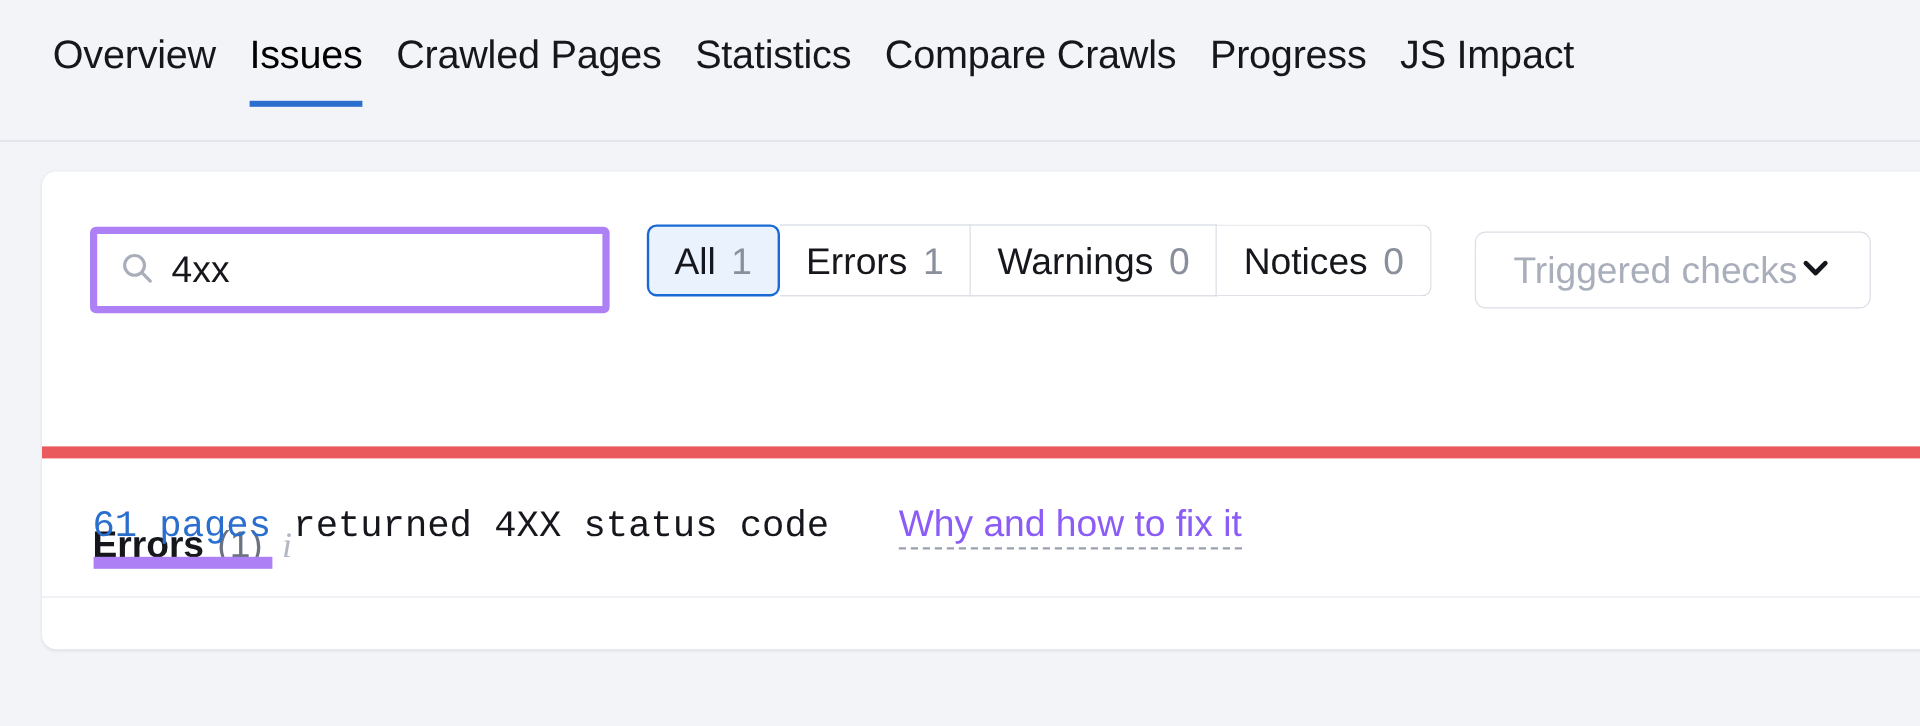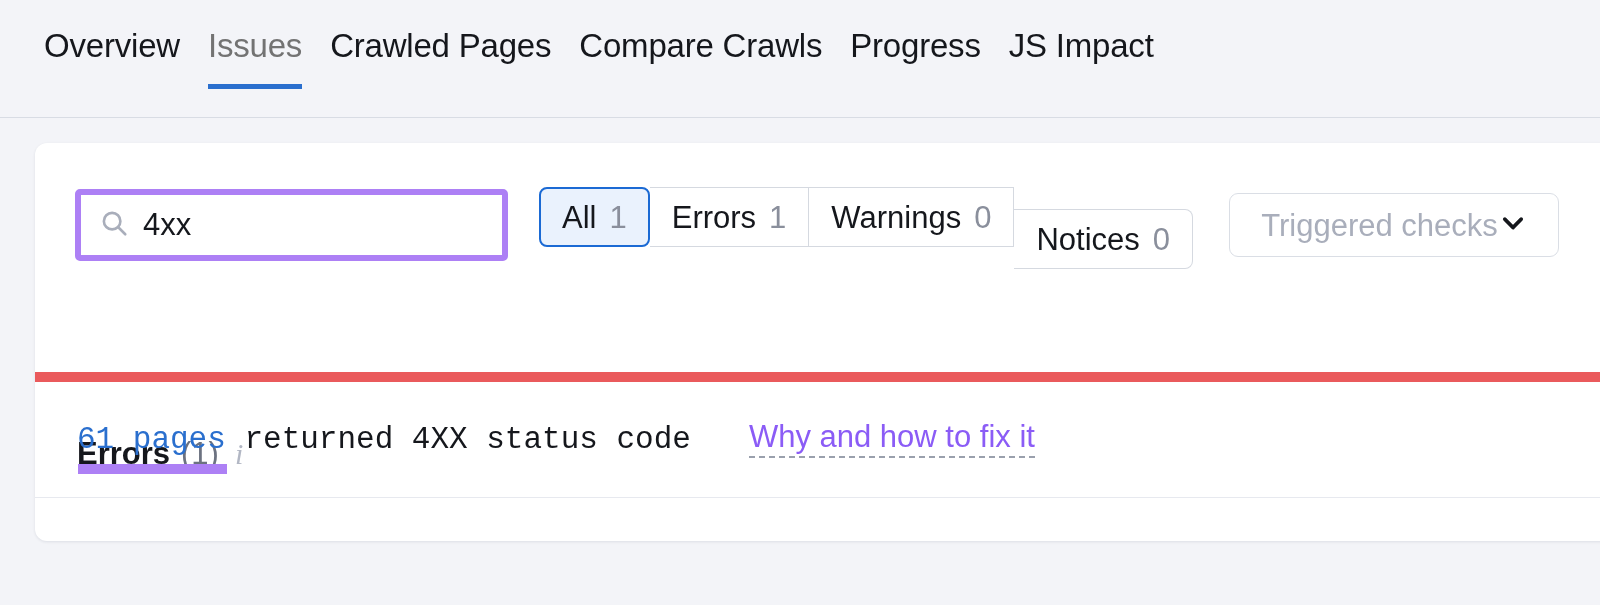--- a/index.html
+++ b/index.html
@@ -30,21 +30,21 @@
   .tab {
     position: relative;
     font-size: 33px;
     line-height: 1;
     color: #15171c;
     padding: 0 14px 26px 14px;
     white-space: nowrap;
     cursor: pointer;
     letter-spacing: -0.2px;
   }
-  .tab.active { color: #737373; }
+  .tab.active { color: #000000; }
   .tab.active::after {
     content: "";
     position: absolute;
     left: 14px; right: 14px;
     bottom: -1px;
     height: 5px;
     background: #2a6fce;
   }
 
   
@@ -116,21 +116,20 @@
     white-space: nowrap;
   }
   .filter:first-child {
     border-left-width: 1px;
     border-top-left-radius: 8px;
     border-bottom-left-radius: 8px;
   }
   .filter:last-child {
     border-top-right-radius: 8px;
     border-bottom-right-radius: 8px;
-    margin-top: 22px;
   }
   .filter .count { color: #8a8f9c; }
   .filter.selected {
     background: #eaf2fd;
     border: 2px solid #1b6ad4;
     border-radius: 8px;
     z-index: 2;
     padding: 0 21px;
   }
   .filter.selected + .filter { border-left-width: 0; }
@@ -241,20 +240,21 @@
     white-space: nowrap;
   }
 </style>
 </head>
 <body>
 
 <div class="tabbar">
   <div class="tab">Overview</div>
   <div class="tab active">Issues</div>
   <div class="tab">Crawled Pages</div>
+  <div class="tab">Statistics</div>
   <div class="tab">Compare Crawls</div>
   <div class="tab">Progress</div>
   <div class="tab">JS Impact</div>
 </div>
 
 <div class="card">
 
   <div class="controls">
 
     <div class="search-highlight">

